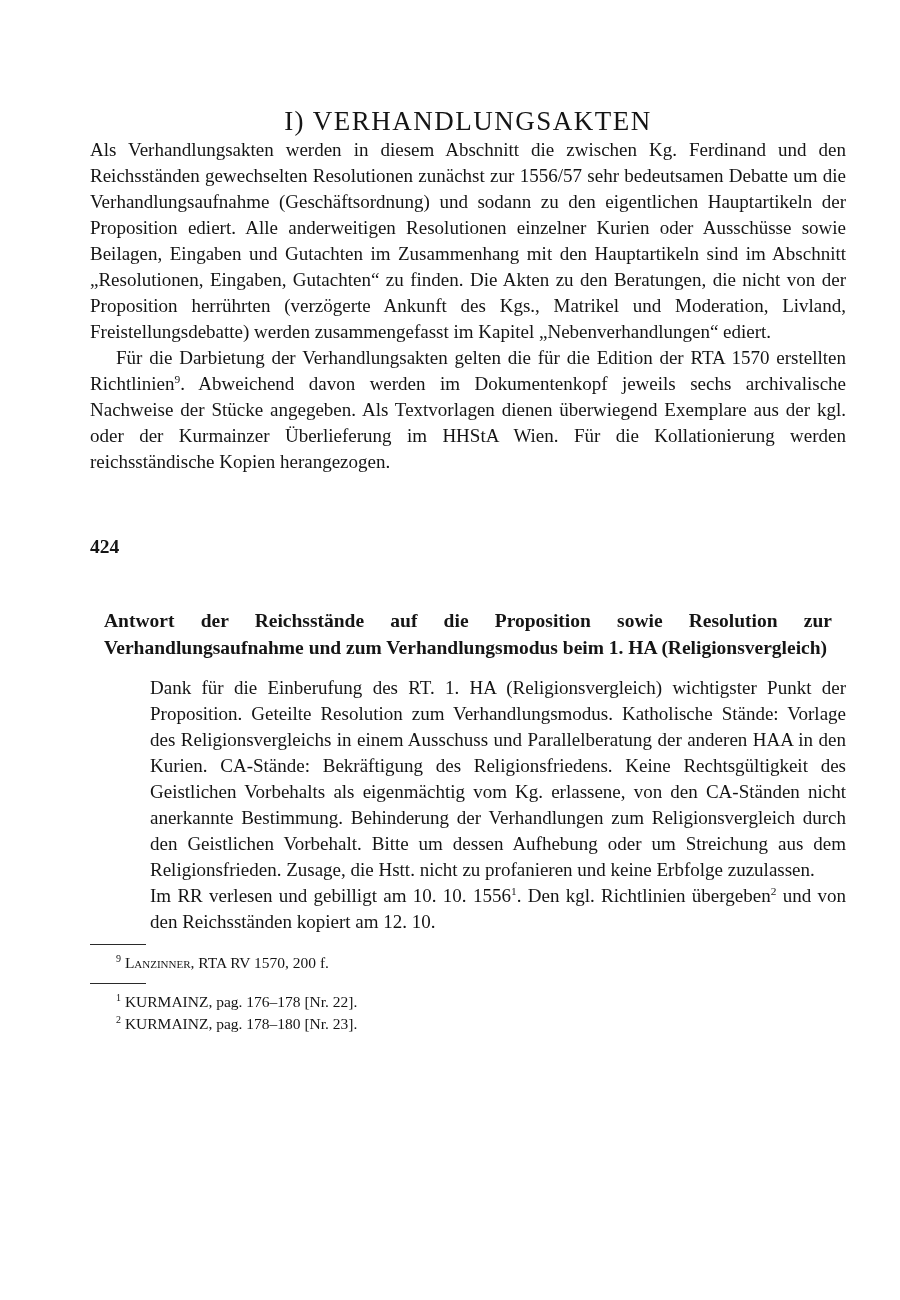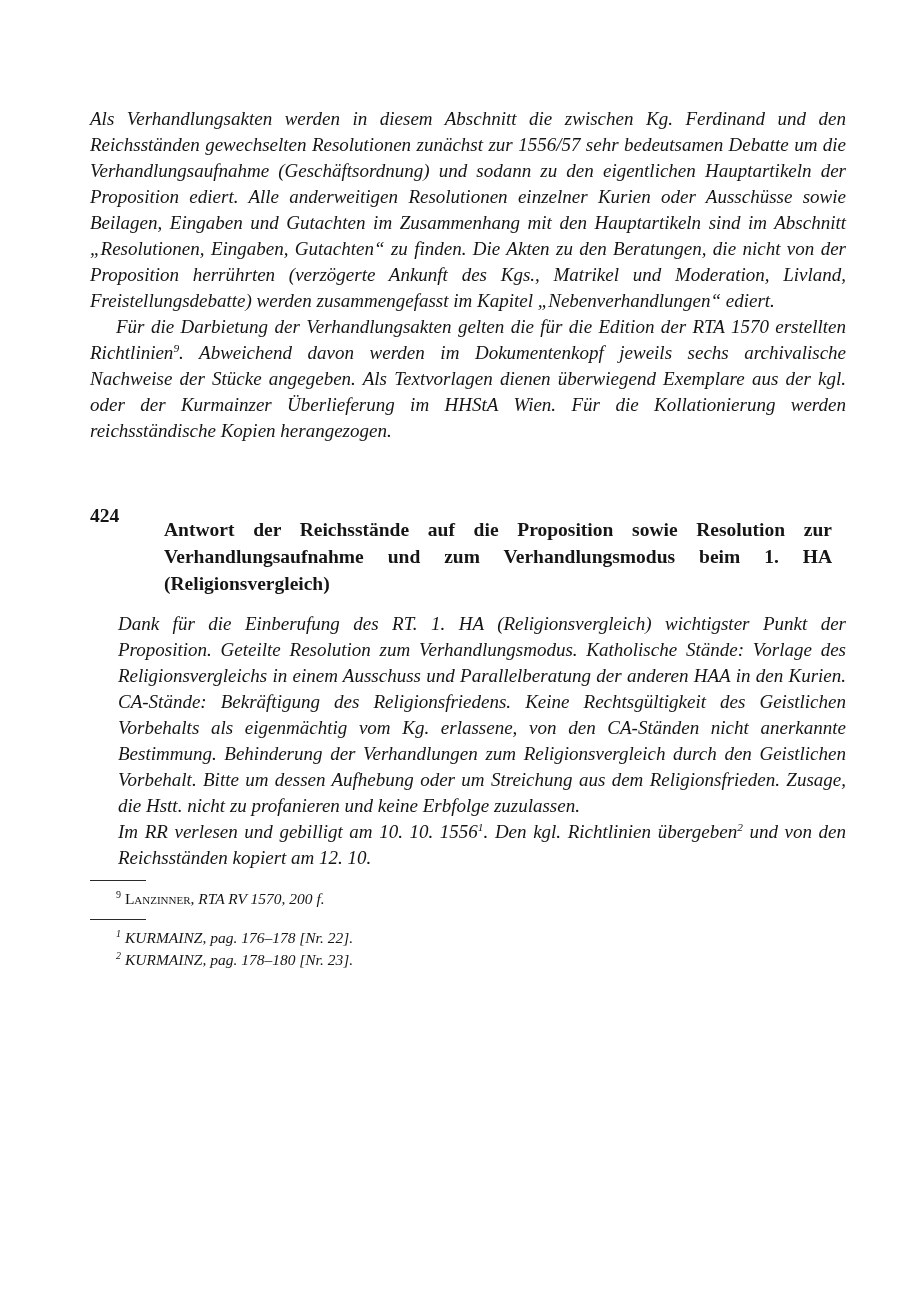--- a/index.html
+++ b/index.html
@@ -32,50 +32,51 @@
     margin: 82px 0 12px 0;
   }
   p.body {
     font-size: 19px;
     line-height: 26px;
     margin: 0;
     text-align: justify;
     hyphens: auto;
     -webkit-hyphens: auto;
   }
-  .it { font-style: italic; }
+  .it { }
   .indent-first { text-indent: 26px; }
 
   sup {
     font-size: 0.6em;
     line-height: 0;
     vertical-align: super;
   }
 
   .entry { margin-top: 58px; }
   .entry-head {
     display: flex;
     font-weight: bold;
+    flex-direction: column;
   }
   .entry-num {
     flex: 0 0 60px;
     font-size: 19.5px;
     line-height: 27px;
   }
   .entry-title {
     flex: 1;
     margin: 14px;
     font-size: 19.5px;
     line-height: 27px;
     font-weight: bold;
     text-align: justify;
     hyphens: auto;
     -webkit-hyphens: auto;
   }
-  .entry-body { margin-left: 28px; }
+  .entry-body { margin-left: 60px; }
   .summary { margin-top: 25px; }
   .admin { margin-top: 16px; }
   .source { margin-top: 0; }
 
   .footnotes { margin-top: 6px; }
   .fn-rule {
     width: 56px;
     height: 0;
     border-top: 1.3px solid #2a2a2a;
     margin: 9px 0 7px 0;
@@ -88,20 +89,21 @@
     text-align: left;
   }
   .fn sup { font-size: 10px; }
   .sc { font-variant: small-caps; }
 </style>
 </head>
 <body>
 
 <div class="doc">
 
+  <h1 class="page-title">I) VERHANDLUNGSAKTEN</h1>
 
   <section>
     <p class="body it">Als Verhandlungsakten werden in diesem Abschnitt die zwischen Kg. Ferdinand und den Reichsständen gewechselten Resolutionen zunächst zur 1556/57 sehr bedeutsamen Debatte um die Verhandlungsaufnahme (Geschäftsordnung) und sodann zu den eigentlichen Hauptartikeln der Proposition ediert. Alle anderweitigen Resolutionen einzelner Kurien oder Ausschüsse sowie Beilagen, Eingaben und Gutachten im Zusammenhang mit den Hauptartikeln sind im Abschnitt „Resolutionen, Eingaben, Gutachten“ zu finden. Die Akten zu den Beratungen, die nicht von der Proposition herrührten (verzögerte Ankunft des Kgs., Matrikel und Moderation, Livland, Freistellungsdebatte) werden zusammengefasst im Kapitel „Nebenverhandlungen“ ediert.</p>
     <p class="body it indent-first"><span>Für die Darbietung der Verhandlungsakten gelten die für die Edition der RTA 1570 erstellten Richtlinien</span><sup>9</sup><span>. Abweichend davon werden im Dokumentenkopf jeweils sechs archivalische Nachweise der Stücke angegeben. Als Textvorlagen dienen überwiegend Exemplare aus der kgl. oder der Kurmainzer Überlieferung im HHStA Wien. Für die Kollationierung werden reichsständische Kopien herangezogen.</span></p>
   </section>
 
   <section class="entry">
     <div class="entry-head">
       <span class="entry-num">424</span>
       <h3 class="entry-title">Antwort der Reichsstände auf die Proposition sowie Resolution zur Verhandlungsaufnahme und zum Verhandlungsmodus beim 1. HA (Religionsvergleich)</h3>

